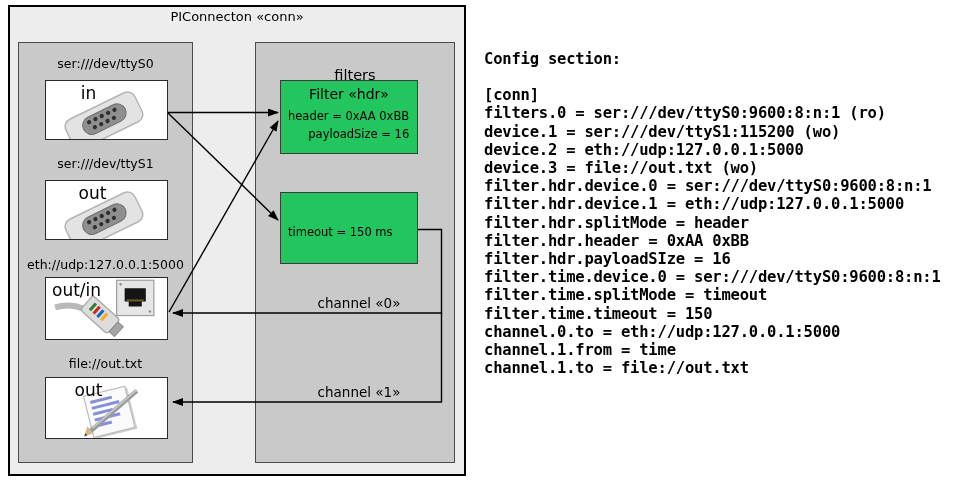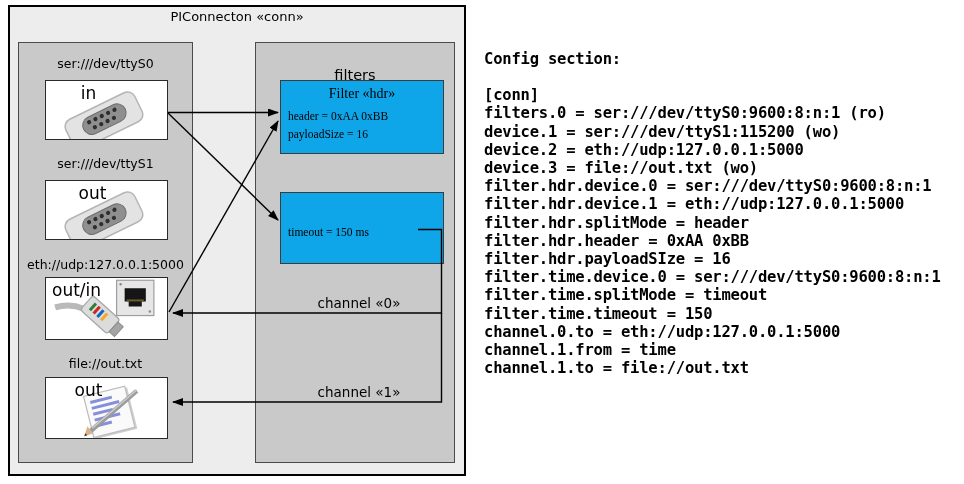--- a/index.html
+++ b/index.html
@@ -31,22 +31,22 @@
     position:absolute;left:14px;width:183px;text-align:center;
     font-size:12.5px;white-space:nowrap;
   }
   .device-box{
     position:absolute;left:45px;width:123px;background:#fff;
     border:1.5px solid #2a2a2a;box-sizing:border-box;
   }
   .dev-dir{position:absolute;font-size:17px;line-height:20px;}
   .dev-icon{position:absolute;left:0;top:0;width:100%;height:100%;}
   .filter-box{
-    position:absolute;left:280px;width:164px;background:#0ea5e9;
-    border:1.5px solid #3c3c3c;box-sizing:border-box;font-family:Liberation Serif, serif;
+    position:absolute;left:280px;width:138px;background:#22c55e;
+    border:1.5px solid #3c3c3c;box-sizing:border-box;
   }
   .filter-title{width:100%;text-align:center;font-size:14px;margin-top:5px;}
   .filter-attrs{position:absolute;left:7px;font-size:11.5px;line-height:17.5px;white-space:nowrap;}
   .channel-label{
     position:absolute;width:118px;left:300px;text-align:center;
     font-size:13.5px;white-space:nowrap;
   }
   .lines-svg{position:absolute;left:0;top:0;width:480px;height:484px;pointer-events:none;}
   .config{
     position:absolute;left:484px;top:6px;width:478px;
@@ -147,21 +147,21 @@
       <line x1="44" y1="52" x2="90" y2="12" stroke="#9a9a9a" stroke-width="4.5"></line>
       <line x1="46" y1="49" x2="90" y2="11" stroke="#c9c9c9" stroke-width="1.5"></line>
       <polygon points="38,57 47,54 41,47" fill="#d9b38c"></polygon>
       <polygon points="38,57 41,56 39,54" fill="#3a3a3a"></polygon>
     </svg>
     <span class="dev-dir" style="left:0;top:2px;width:100%;text-align:center;margin-left:-18px;">out</span>
   </div>
 
   <div class="filter-box" style="top:80px;height:74px;">
     <div class="filter-title">Filter «hdr»</div>
-    <div class="filter-attrs" style="top:27px;">
+    <div class="filter-attrs" style="top:27px;text-align:right;">
       <div>header = 0xAA 0xBB</div>
       <div>payloadSize = 16</div>
     </div>
   </div>
 
   <div class="filter-box" style="top:192px;height:72px;">
     <div class="filter-attrs" style="top:31px;">
       <div>timeout = 150 ms</div>
     </div>
   </div>

